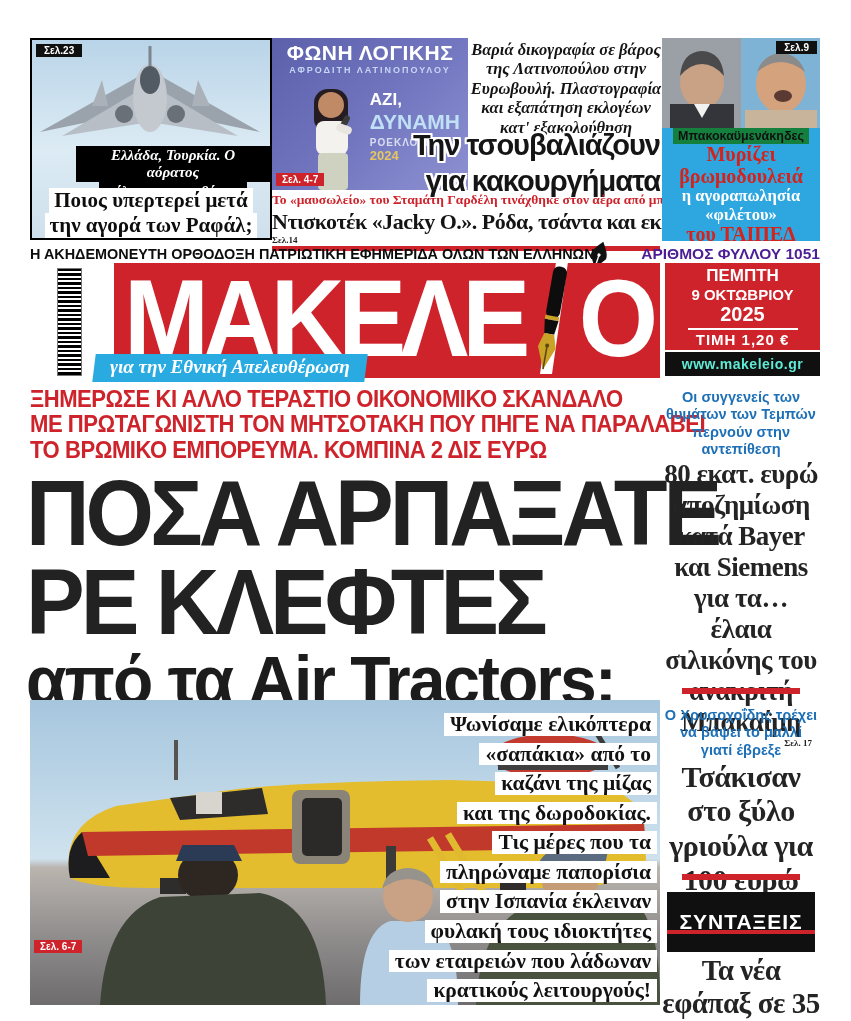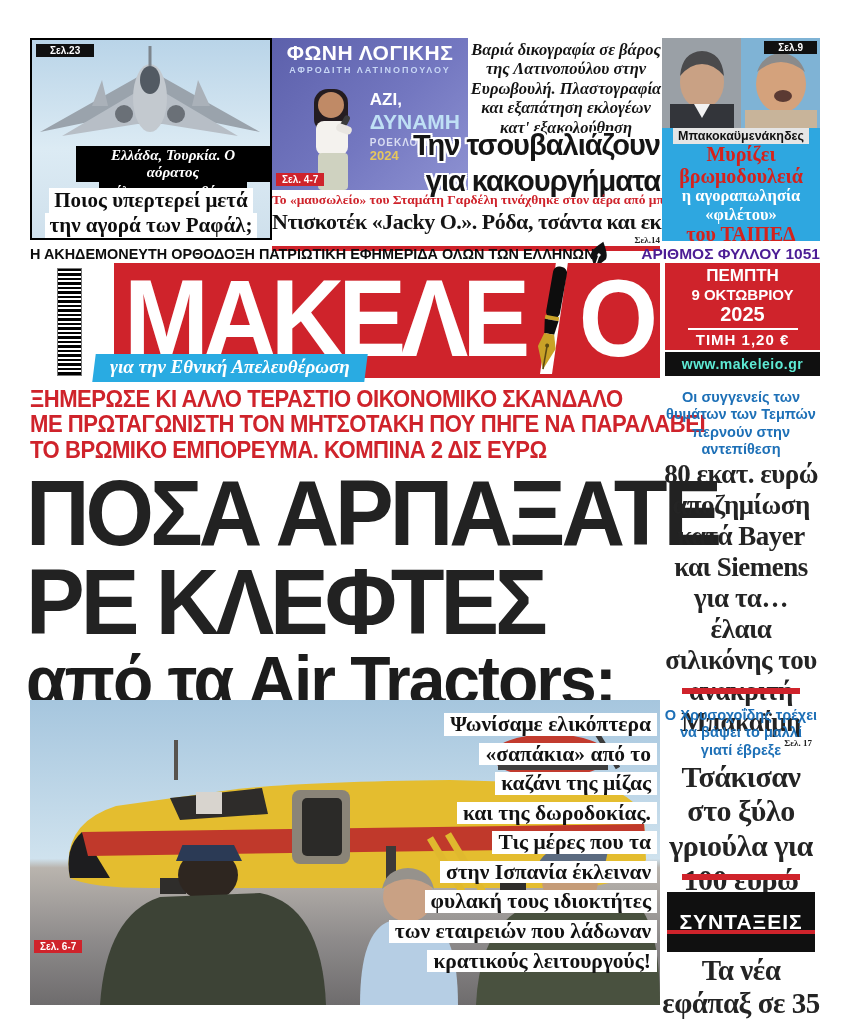--- a/index.html
+++ b/index.html
@@ -1,20 +1,20 @@
 <!DOCTYPE html>
 <html><head>
 <meta charset="utf-8">
 <style>
   html,body{margin:0;padding:0;background:#e9e9e9;}
   #page{position:relative;width:851px;height:1021px;background:#fff;margin:0 auto;overflow:hidden;
         font-family:"Liberation Serif",serif;color:#111;}
   .abs{position:absolute;}
   .ptag{background:#cf232b;color:#fff;font:bold 10px "Liberation Sans",sans-serif;padding:1px 6px;display:inline-block;}
-  .ptag-black{background:#101010;color:#fff;font:bold 10px "Liberation Sans",sans-serif;padding:1px 14px;display:inline-block;}
+  .ptag-black{background:#101010;color:#fff;font:bold 10px "Liberation Sans",sans-serif;padding:1px 8px;display:inline-block;}
 
   
   #jet-box{left:30px;top:38px;width:238px;height:198px;border:2px solid #000;
            background:linear-gradient(180deg,#b9d4e8 0%,#dcebf4 55%,#cfe0ec 100%);overflow:hidden;}
   #jet-box .tag{position:absolute;left:4px;top:4px;}
   .jet-kicker{position:absolute;left:0;right:0;top:106px;text-align:center;line-height:1.05;margin-left:44px;}
   .jet-kicker span{display:inline-block;background:#000;color:#fff;font:bold italic 15px "Liberation Serif",serif;padding:1px 7px;}
   .jet-head{position:absolute;left:0;right:0;top:148px;text-align:center;line-height:1.0;}
   .jet-head span{display:inline-block;background:#fff;color:#0d0d0d;font:bold 21px "Liberation Serif",serif;padding:0 5px;}
 
@@ -36,27 +36,27 @@
   #lat-kicker{left:470px;top:40px;width:192px;text-align:center;
               font:bold italic 16.5px "Liberation Serif",serif;line-height:1.18;color:#141414;}
   #lat-head{left:398px;top:128px;width:262px;text-align:right;color:#151515;
             font:bold 29px "Liberation Sans",sans-serif;line-height:1.24;letter-spacing:-1px;
             text-shadow:-2px 0 #fff,2px 0 #fff,0 -2px #fff,0 2px #fff,-2px -2px #fff,2px 2px #fff,-2px 2px #fff,2px -2px #fff;}
 
   
   #jacky{left:272px;top:192px;width:388px;}
   #jacky .kick{color:#cf232b;font:bold 13.5px "Liberation Serif",serif;white-space:nowrap;}
   #jacky .head{color:#141414;font:bold 22px "Liberation Serif",serif;letter-spacing:-.5px;margin-top:1px;white-space:nowrap;}
-  #jacky .tag{display:block;text-align:right;font:bold 9px "Liberation Serif",serif;color:#222;}
+  #jacky .tag{display:block;font:bold 9px "Liberation Serif",serif;color:#222;}
   #jacky .bar{height:5px;background:#cf232b;margin-top:1px;}
 
   
   #taiped{left:662px;top:38px;width:158px;height:203px;background:#2ea7e0;overflow:hidden;text-align:center;}
   #taiped .tag{position:absolute;right:3px;top:3px;}
-  #taiped .label{display:inline-block;background:#e5e5e5;color:#101010;margin-top:2px;
+  #taiped .label{display:inline-block;background:#15803d;color:#101010;margin-top:2px;
                  font:bold 12.5px "Liberation Sans",sans-serif;padding:1px 5px;}
   #taiped .red{color:#d5221c;font:bold 20px "Liberation Serif",serif;line-height:1.08;}
   #taiped .white{color:#fff;font:bold 16.5px "Liberation Serif",serif;line-height:1.12;}
   .heads{position:absolute;left:0;top:0;width:158px;height:90px;display:flex;}
 
   
   #tagline{left:30px;top:245px;width:550px;font:bold 15.5px "Liberation Sans",sans-serif;
            transform:scaleX(.93);transform-origin:left;white-space:nowrap;color:#0d0d0d;}
   #issue{left:600px;top:245px;width:220px;text-align:right;font:bold 15.5px "Liberation Sans",sans-serif;color:#4c1d95;}
   #nib-small{left:584px;top:240px;width:30px;height:30px;}
@@ -278,20 +278,21 @@
       <path d="M446,160 Q450,72 508,58 L600,54 Q630,70 630,160 Z" fill="#49513f"></path>
       <circle cx="540" cy="36" r="28" fill="#c59c78"></circle>
       <path d="M506,26 Q510,2 546,0 L578,6 L574,24 Q556,14 540,16 Q520,18 506,26 Z" fill="#5b6b80"></path>
     </svg>
     <div id="body-lines">
       <span>Ψωνίσαμε ελικόπτερα</span>
       <span>«σαπάκια» από το</span>
       <span>καζάνι της μίζας</span>
       <span>και της δωροδοκίας.</span>
       <span>Τις μέρες που τα</span>
+      <span>πληρώναμε παπορίσια</span>
       <span>στην Ισπανία έκλειναν</span>
       <span>φυλακή τους ιδιοκτήτες</span>
       <span>των εταιρειών που λάδωναν</span>
       <span>κρατικούς λειτουργούς!</span>
     </div>
     <span class="tag ptag">Σελ. 6-7</span>
   </div>
 
   <div class="abs rc" style="top:388px;">
     <div class="kicker">Οι συγγενείς των θυμάτων των Τεμπών περνούν στην αντεπίθεση</div>

